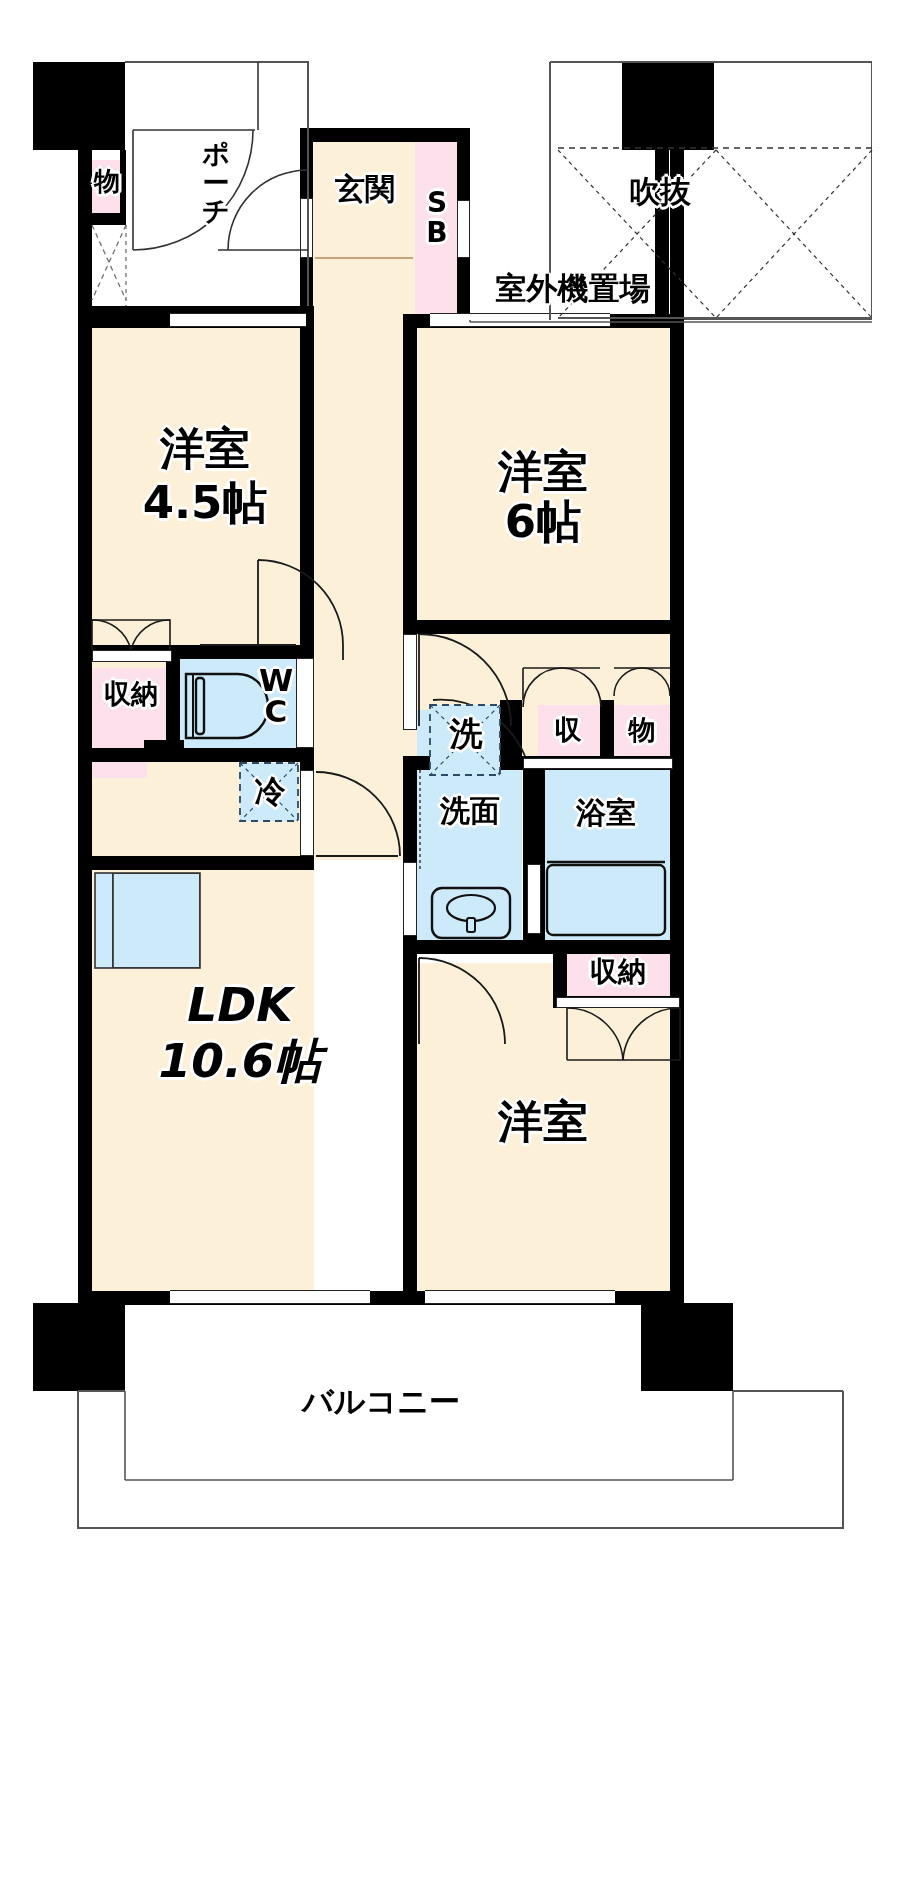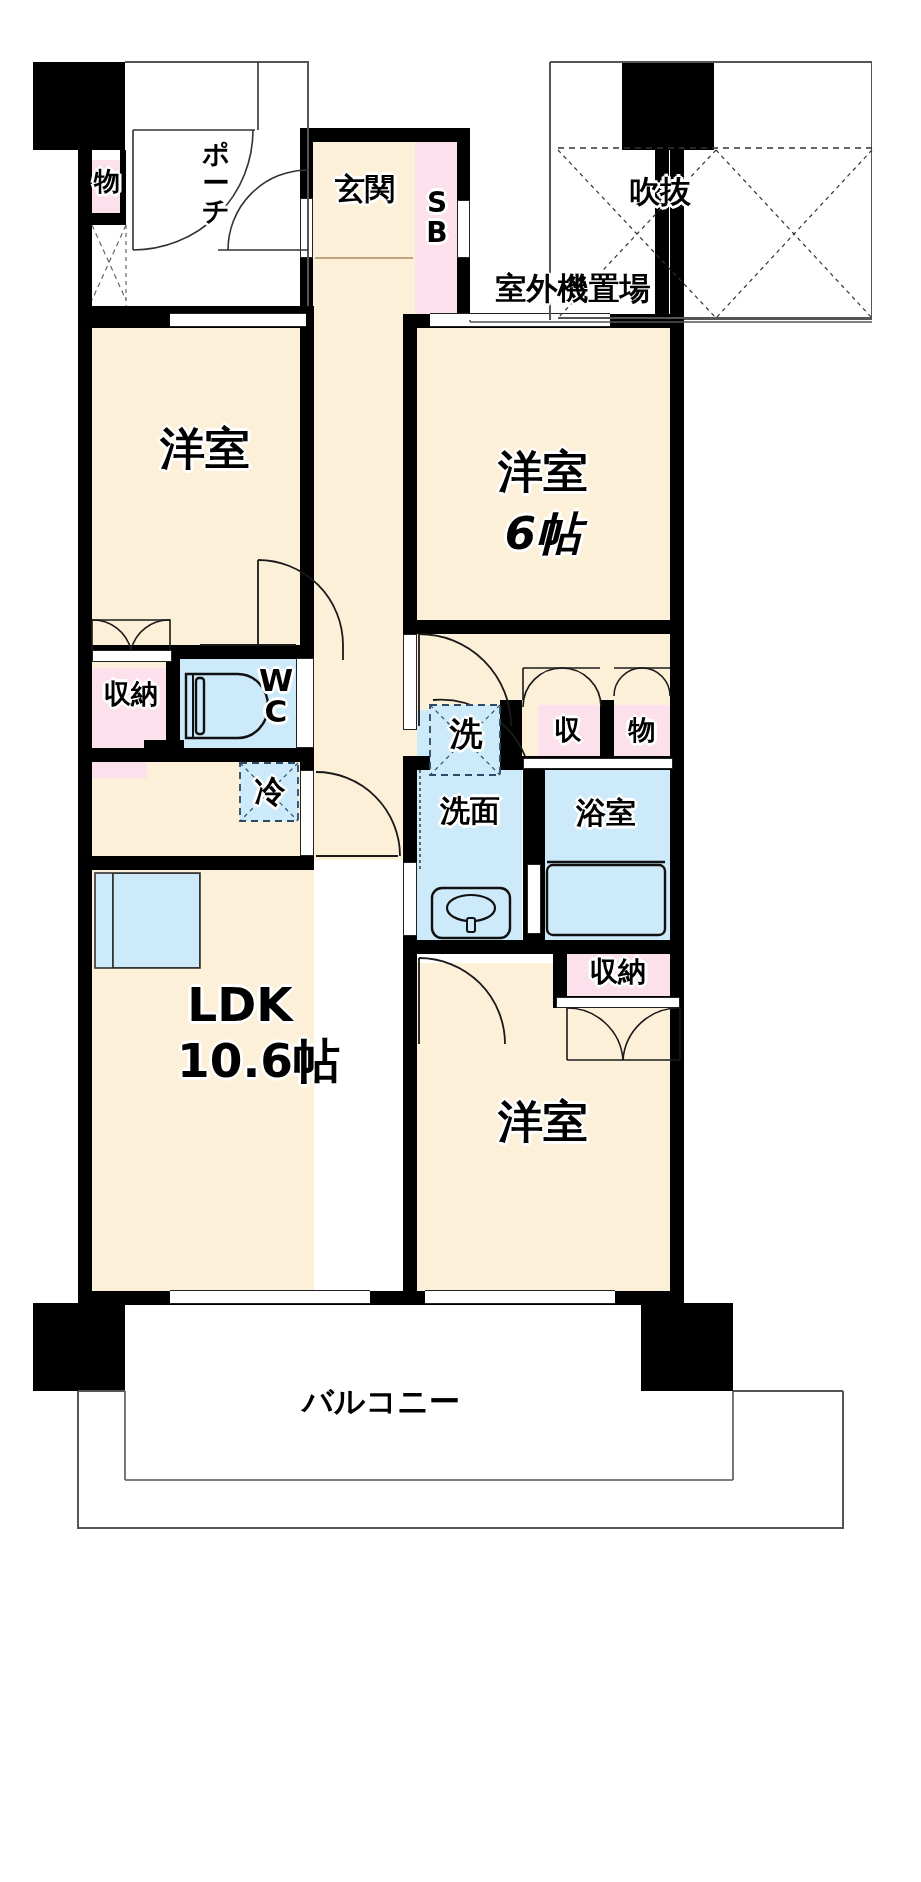--- a/index.html
+++ b/index.html
@@ -264,25 +264,26 @@
     <div>S</div>
     <div>B</div>
   </div>
 
   <div class="lbl" style="left:600px;top:175px;font-size:31px;width:120px;">吹抜</div>
 
   <div class="lbl" style="left:468px;top:272px;font-size:31px;width:210px;">室外機置場</div>
 
   <div class="lbl" style="left:120px;top:425px;font-size:45px;width:170px;">
     <div>洋室</div>
+    <div style="margin-top:6px;">4.5帖</div>
   </div>
 
   <div class="lbl" style="left:458px;top:448px;font-size:45px;width:170px;">
     <div>洋室</div>
-    <div style="margin-top:14px;font-style:italic;">6帖</div>
+    <div style="margin-top:2px;">6帖</div>
   </div>
 
   <div class="lbl" style="left:92px;top:680px;font-size:27px;width:78px;">収納</div>
 
   <div class="lbl" style="left:254px;top:665px;font-size:31px;width:44px;line-height:1.0;">
     <div>W</div>
     <div>C</div>
   </div>
 
   <div class="lbl" style="left:252px;top:775px;font-size:31px;width:36px;">冷</div>
@@ -294,23 +295,23 @@
   </div>
 
   <div class="lbl" style="left:556px;top:797px;font-size:30px;width:100px;">浴室</div>
 
   <div class="lbl" style="left:548px;top:716px;font-size:27px;width:40px;">収</div>
 
   <div class="lbl" style="left:622px;top:716px;font-size:27px;width:40px;">物</div>
 
   <div class="lbl" style="left:568px;top:957px;font-size:28px;width:100px;">収納</div>
 
-  <div class="lbl" style="left:140px;top:980px;font-size:47px;width:200px;">
+  <div class="lbl" style="left:140px;top:980px;font-size:47px;width:200px;font-style:italic;">
     <div>LDK</div>
-    <div style="margin-top:6px;text-align:right;">10.6帖</div>
+    <div style="margin-top:6px;">10.6帖</div>
   </div>
 
   <div class="lbl" style="left:458px;top:1098px;font-size:45px;width:170px;">
     <div>洋室</div>
   </div>
 
   <div class="lbl" style="left:281px;top:1385px;font-size:31px;width:200px;">バルコニー</div>
 
 </div>
 

